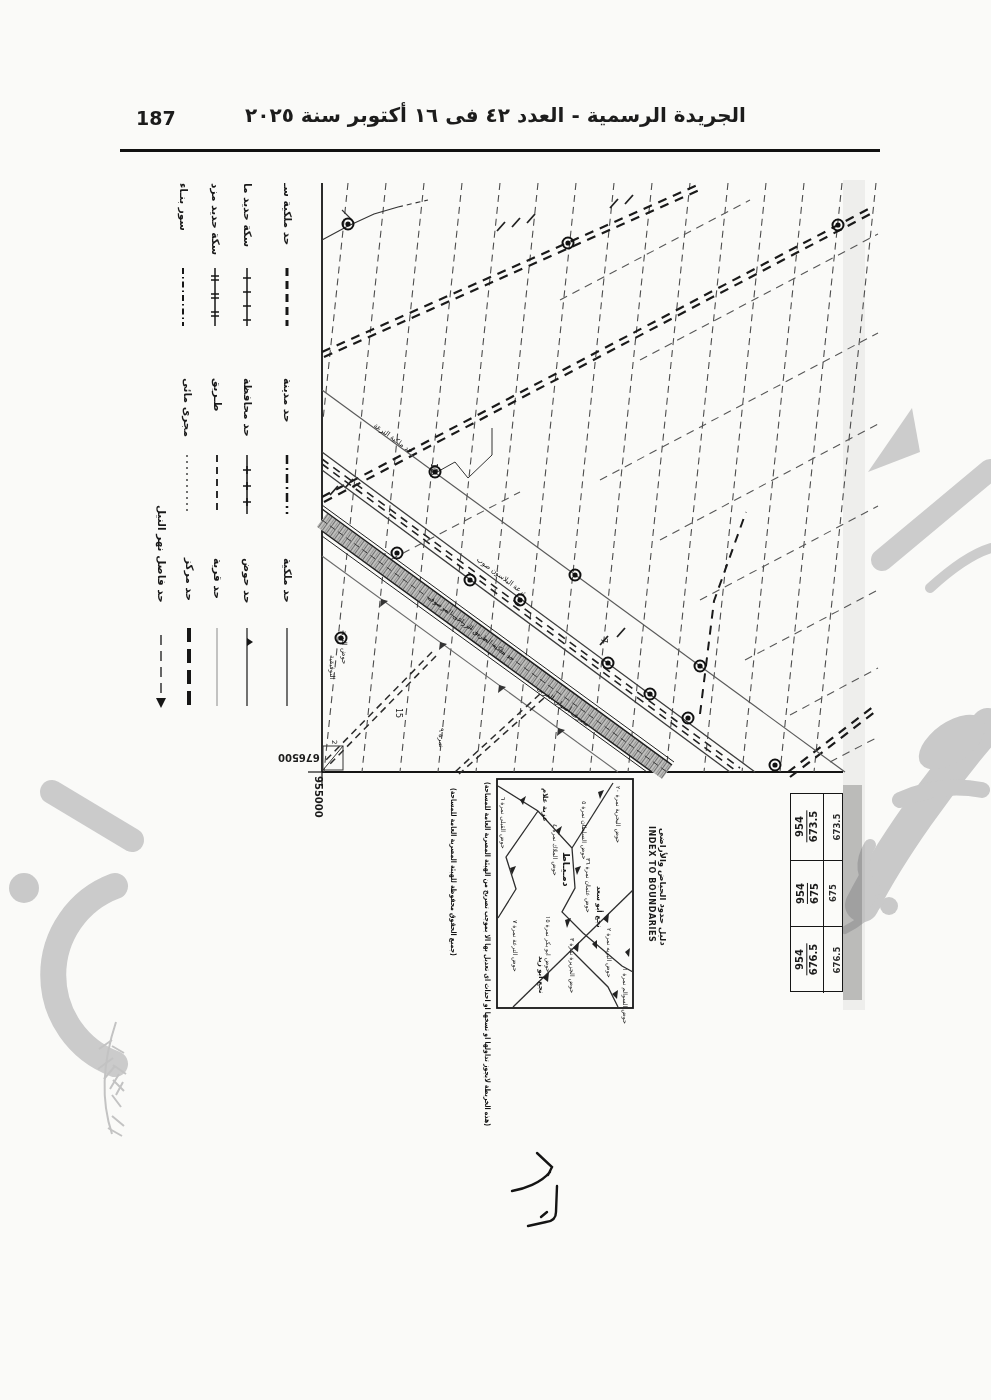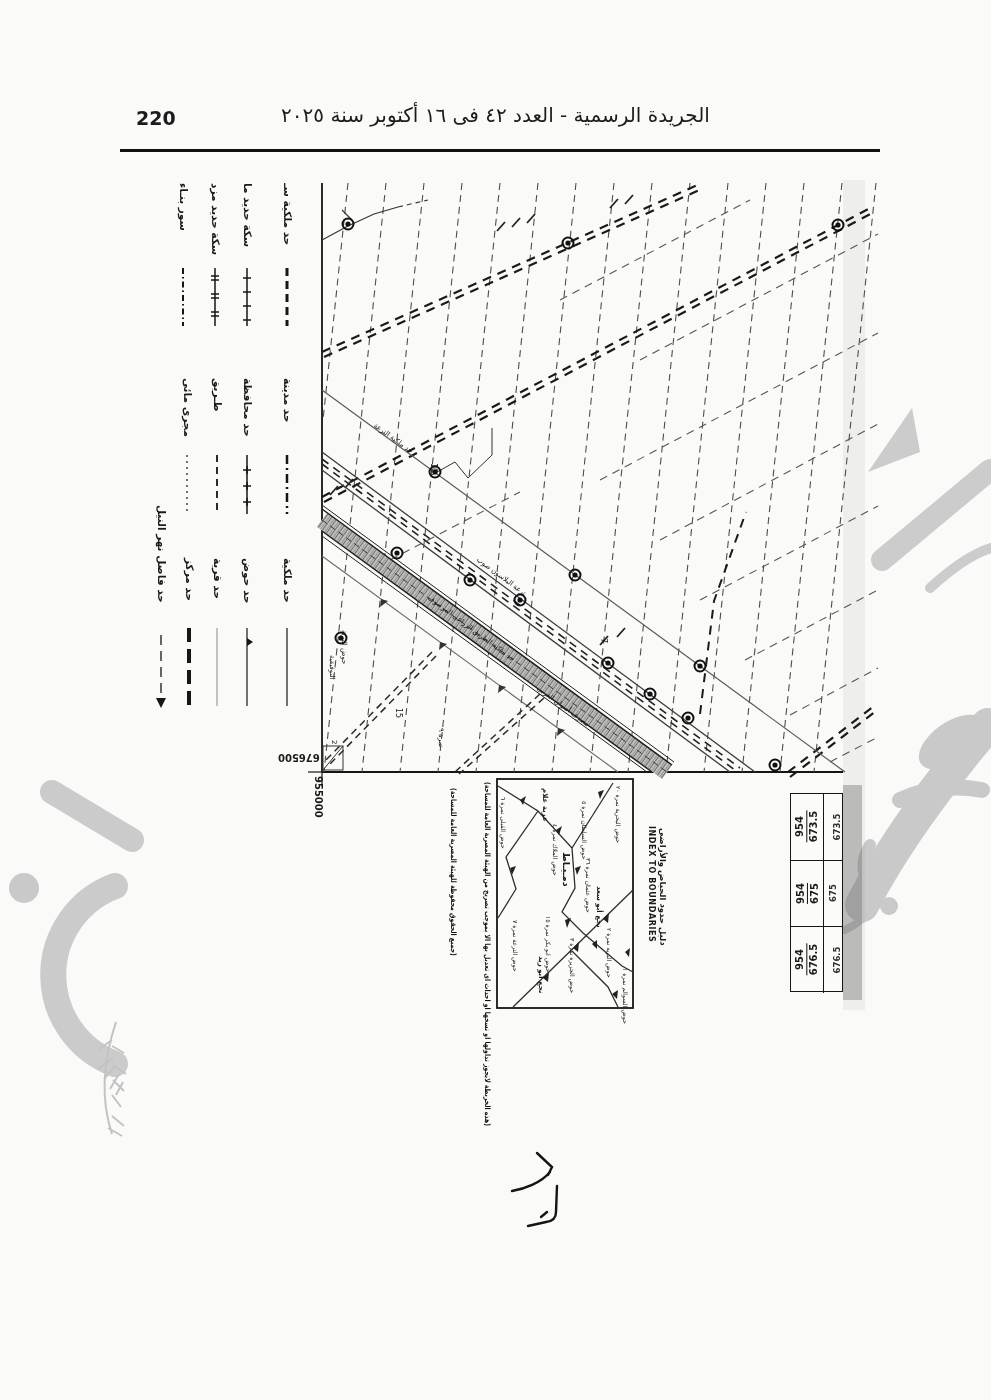--- a/index.html
+++ b/index.html
@@ -6,21 +6,21 @@
   #page{position:relative;width:991px;height:1400px;background:#fafaf8;overflow:hidden;
         font-family:"DejaVu Sans",sans-serif;color:#1c1c1c;}
   .abs{position:absolute;}
   
   .vt{position:absolute;white-space:nowrap;transform-origin:0 0;transform:rotate(90deg);
       font-family:"DejaVu Sans",sans-serif;color:#1a1a1a;}
   .vtc{position:absolute;white-space:nowrap;transform-origin:0 0;transform:rotate(90deg) scale(0.82,1);
       font-family:"DejaVu Sans",sans-serif;color:#1a1a1a;}
   .r180{transform:rotate(180deg);}
   .hdr-title{position:absolute;top:103px;left:0;width:991px;text-align:center;
-      font-size:20px;font-weight:400;letter-spacing:.5px;}
+      font-size:20px;font-weight:700;letter-spacing:.5px;}
   .hdr-num{position:absolute;top:107px;left:136px;font-size:19px;font-weight:700;}
   .rule{position:absolute;left:120px;top:149px;width:760px;height:2.5px;background:#111;}
   
   #sheetboxes{position:absolute;left:790px;top:793px;width:53px;height:199px;
       border:1.6px solid #161616;box-sizing:border-box;background:#fbfbf9;}
   .sbrow{position:relative;height:65.5px;border-bottom:1.4px solid #161616;display:flex;}
   .sbrow:last-child{border-bottom:none;}
   .sbfrac{width:38px;display:flex;align-items:center;justify-content:center;border-right:1.2px solid #161616;}
   .frx{transform:rotate(-90deg);display:flex;flex-direction:column;align-items:center;
       font-size:10px;font-weight:700;line-height:1.15;}
@@ -57,21 +57,21 @@
       <path d="M900,800 q40,-18 82,-10" stroke-width="16" fill="none"></path>
       <path d="M870,845 q-15,25 5,45" stroke-width="12" fill="none"></path>
       <circle cx="889" cy="906" r="9" stroke="none"></circle>
       <path d="M845,930 q20,-10 35,-28" stroke-width="8" fill="none"></path>
     </g>
     <rect x="843" y="180" width="22" height="830" fill="#8a8a8a" opacity="0.10"></rect>
     <rect x="843" y="785" width="19" height="215" fill="#6f6f6f" opacity="0.40"></rect>
   </svg>
 
   <div class="hdr-title" dir="rtl">الجريدة الرسمية - العدد ٤٢ فى ١٦ أكتوبر سنة ٢٠٢٥</div>
-  <div class="hdr-num">220</div>
+  <div class="hdr-num">187</div>
   <div class="rule"></div>
 
   <svg class="abs" style="left:0;top:0" width="991" height="1400" viewBox="0 0 991 1400">
     <defs>
       <pattern id="hb" width="5" height="5" patternUnits="userSpaceOnUse" patternTransform="rotate(36)">
         <rect width="5" height="5" fill="#bfbfbd"></rect>
         <path d="M0,0 V5 M2.5,0 V5" stroke="#6f6f6f" stroke-width="1"></path>
       </pattern>
     </defs>
 

